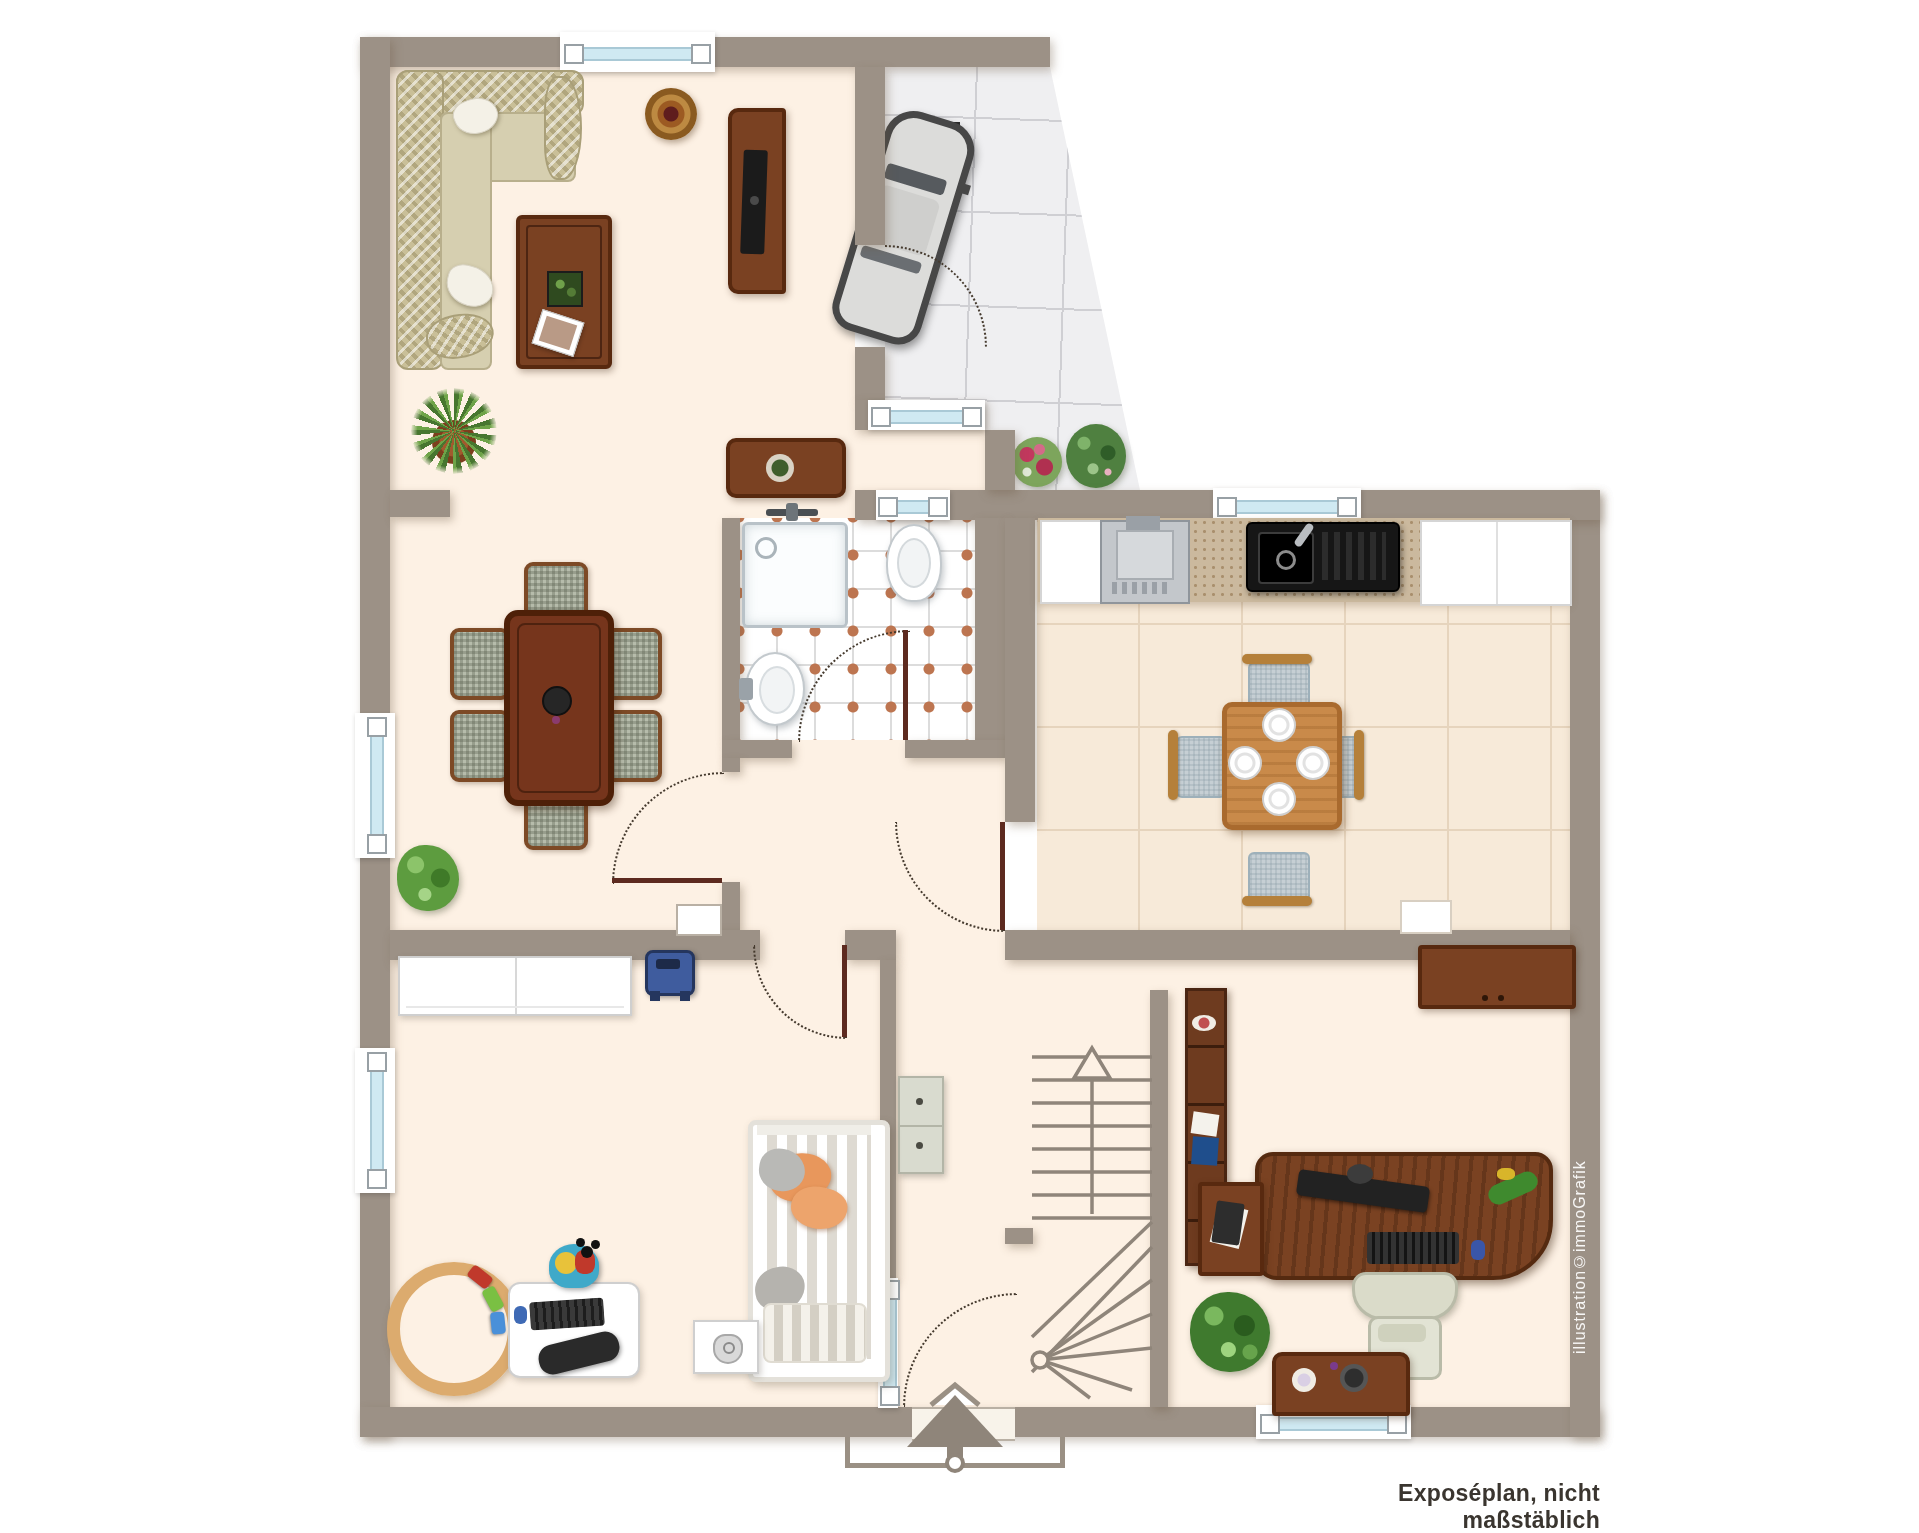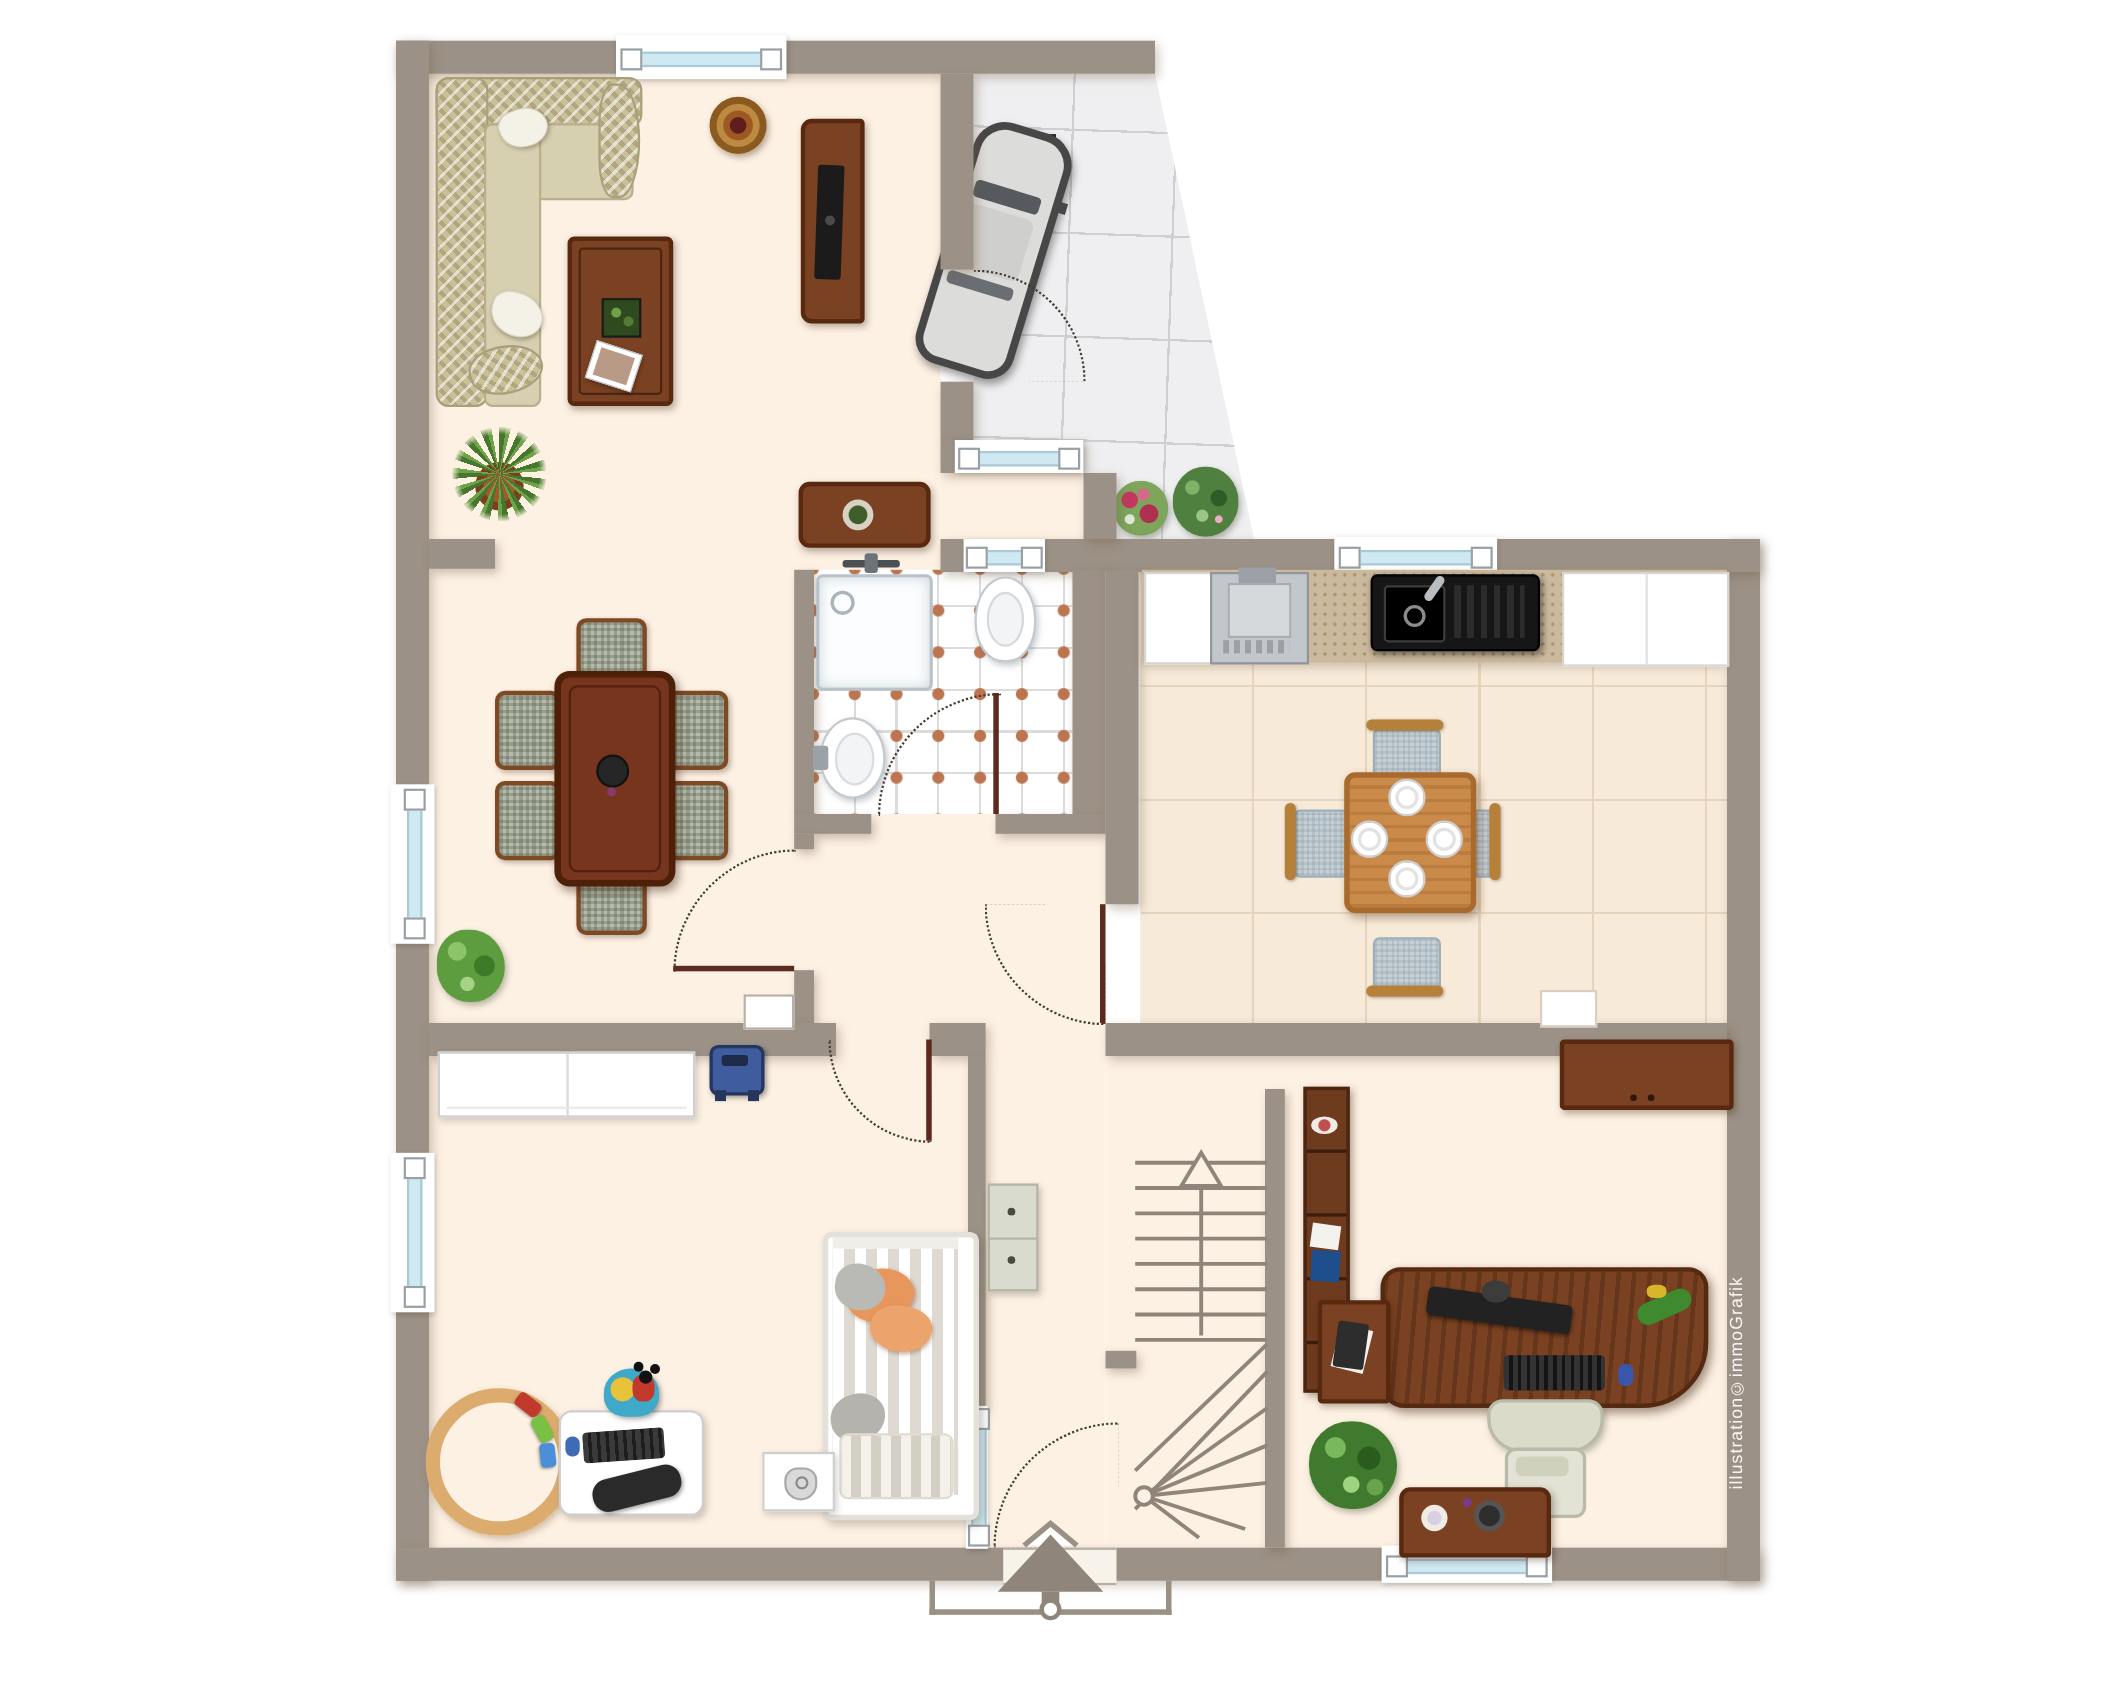--- a/index.html
+++ b/index.html
@@ -378,15 +378,16 @@
   </div>
 
   <div class="abs" style="left:845px;top:1437px;width:210px;height:26px;border-left:5px solid #9a9084;border-right:5px solid #9a9084;border-bottom:5px solid #9a9084;"></div>
   <svg style="left:875px;top:1383px;" width="160" height="90" viewBox="0 0 160 90">
     <polyline points="56,22 80,2 104,22" fill="#ffffff" stroke="#9a9084" stroke-width="5"></polyline>
     <polygon points="80,12 32,64 128,64" fill="#8f857a"></polygon>
     <rect x="72" y="64" width="16" height="10" fill="#8f857a"></rect>
     <circle cx="80" cy="80" r="8" fill="#fff" stroke="#8f857a" stroke-width="4"></circle>
   </svg>
 
+  <div id="caption" class="abs" style="left:1270px;top:1480px;width:330px;text-align:right;">Exposéplan, nicht maßstäblich</div>
   <div id="watermark" class="abs" style="left:1571px;top:1140px;width:28px;height:235px;">illustration©immoGrafik</div>
 
 </div>
 
 </body></html>

